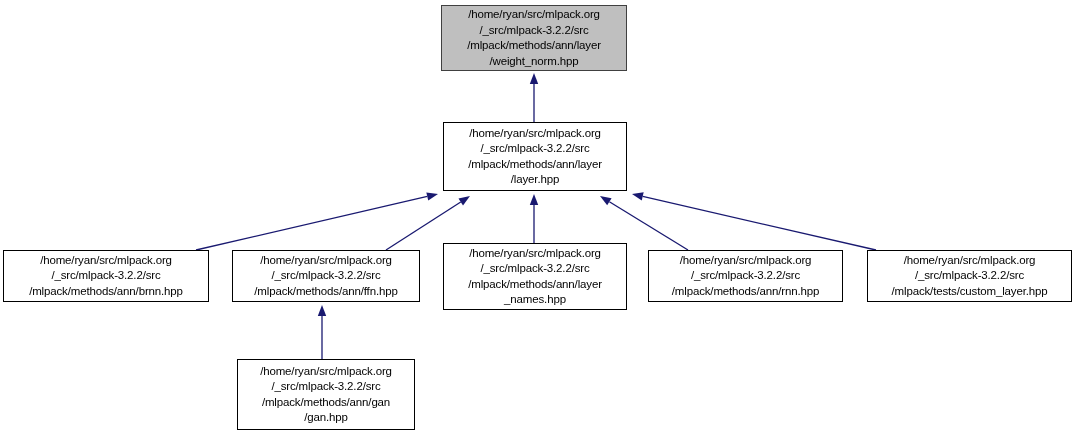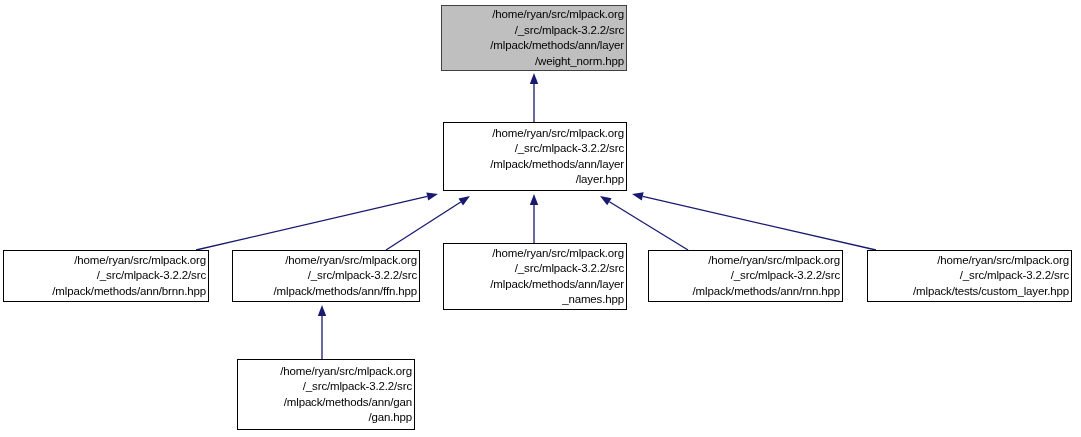--- a/index.html
+++ b/index.html
@@ -25,21 +25,21 @@
     pointer-events: none;
   }
   .node {
     position: absolute;
     box-sizing: border-box;
     border: 1px solid #000000;
     background: #ffffff;
     color: #000000;
     font-size: 11.5px;
     line-height: 15.5px;
-    text-align: right;
+    text-align: center;
     white-space: pre-line;
     display: flex;
     align-items: center;
     justify-content: center;
     letter-spacing: -0.15px;
   }
   .node.highlight {
     background: #bfbfbf;
     border: 1px solid #404040;
   }

